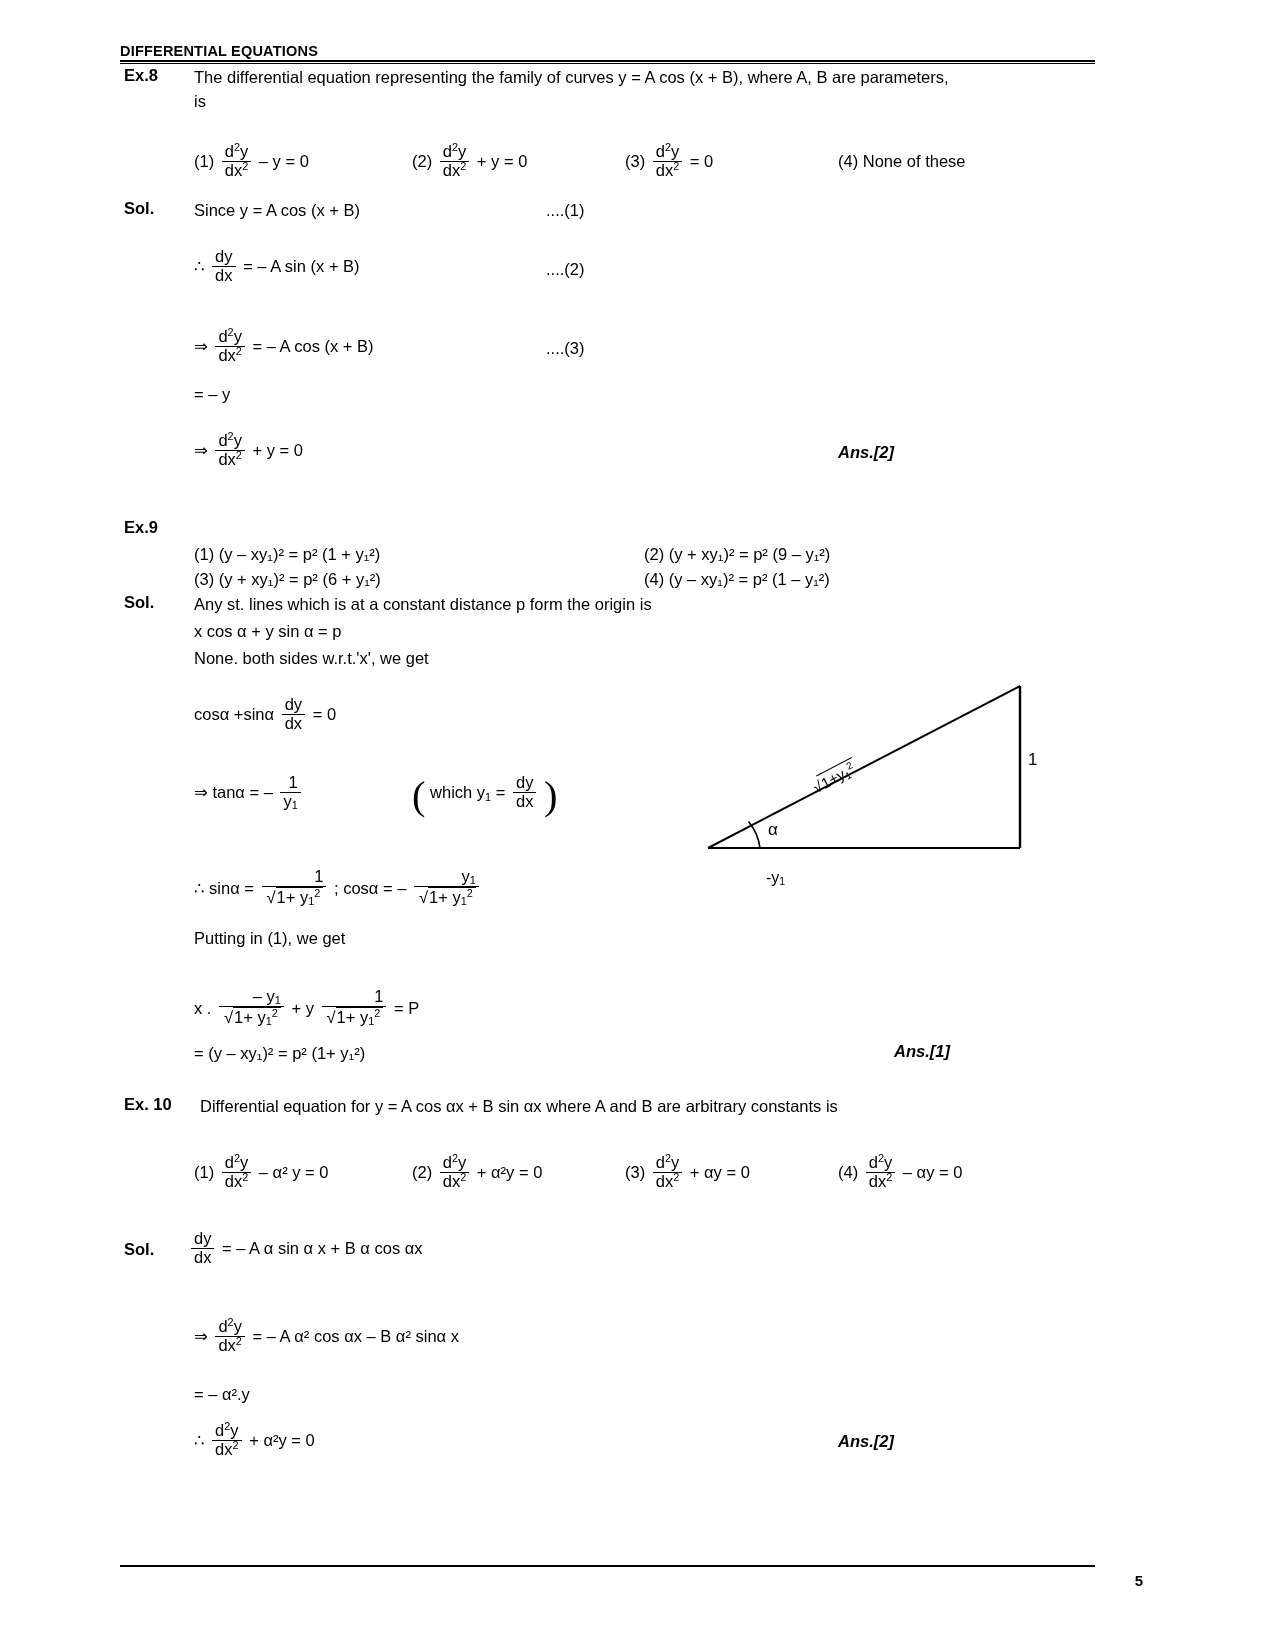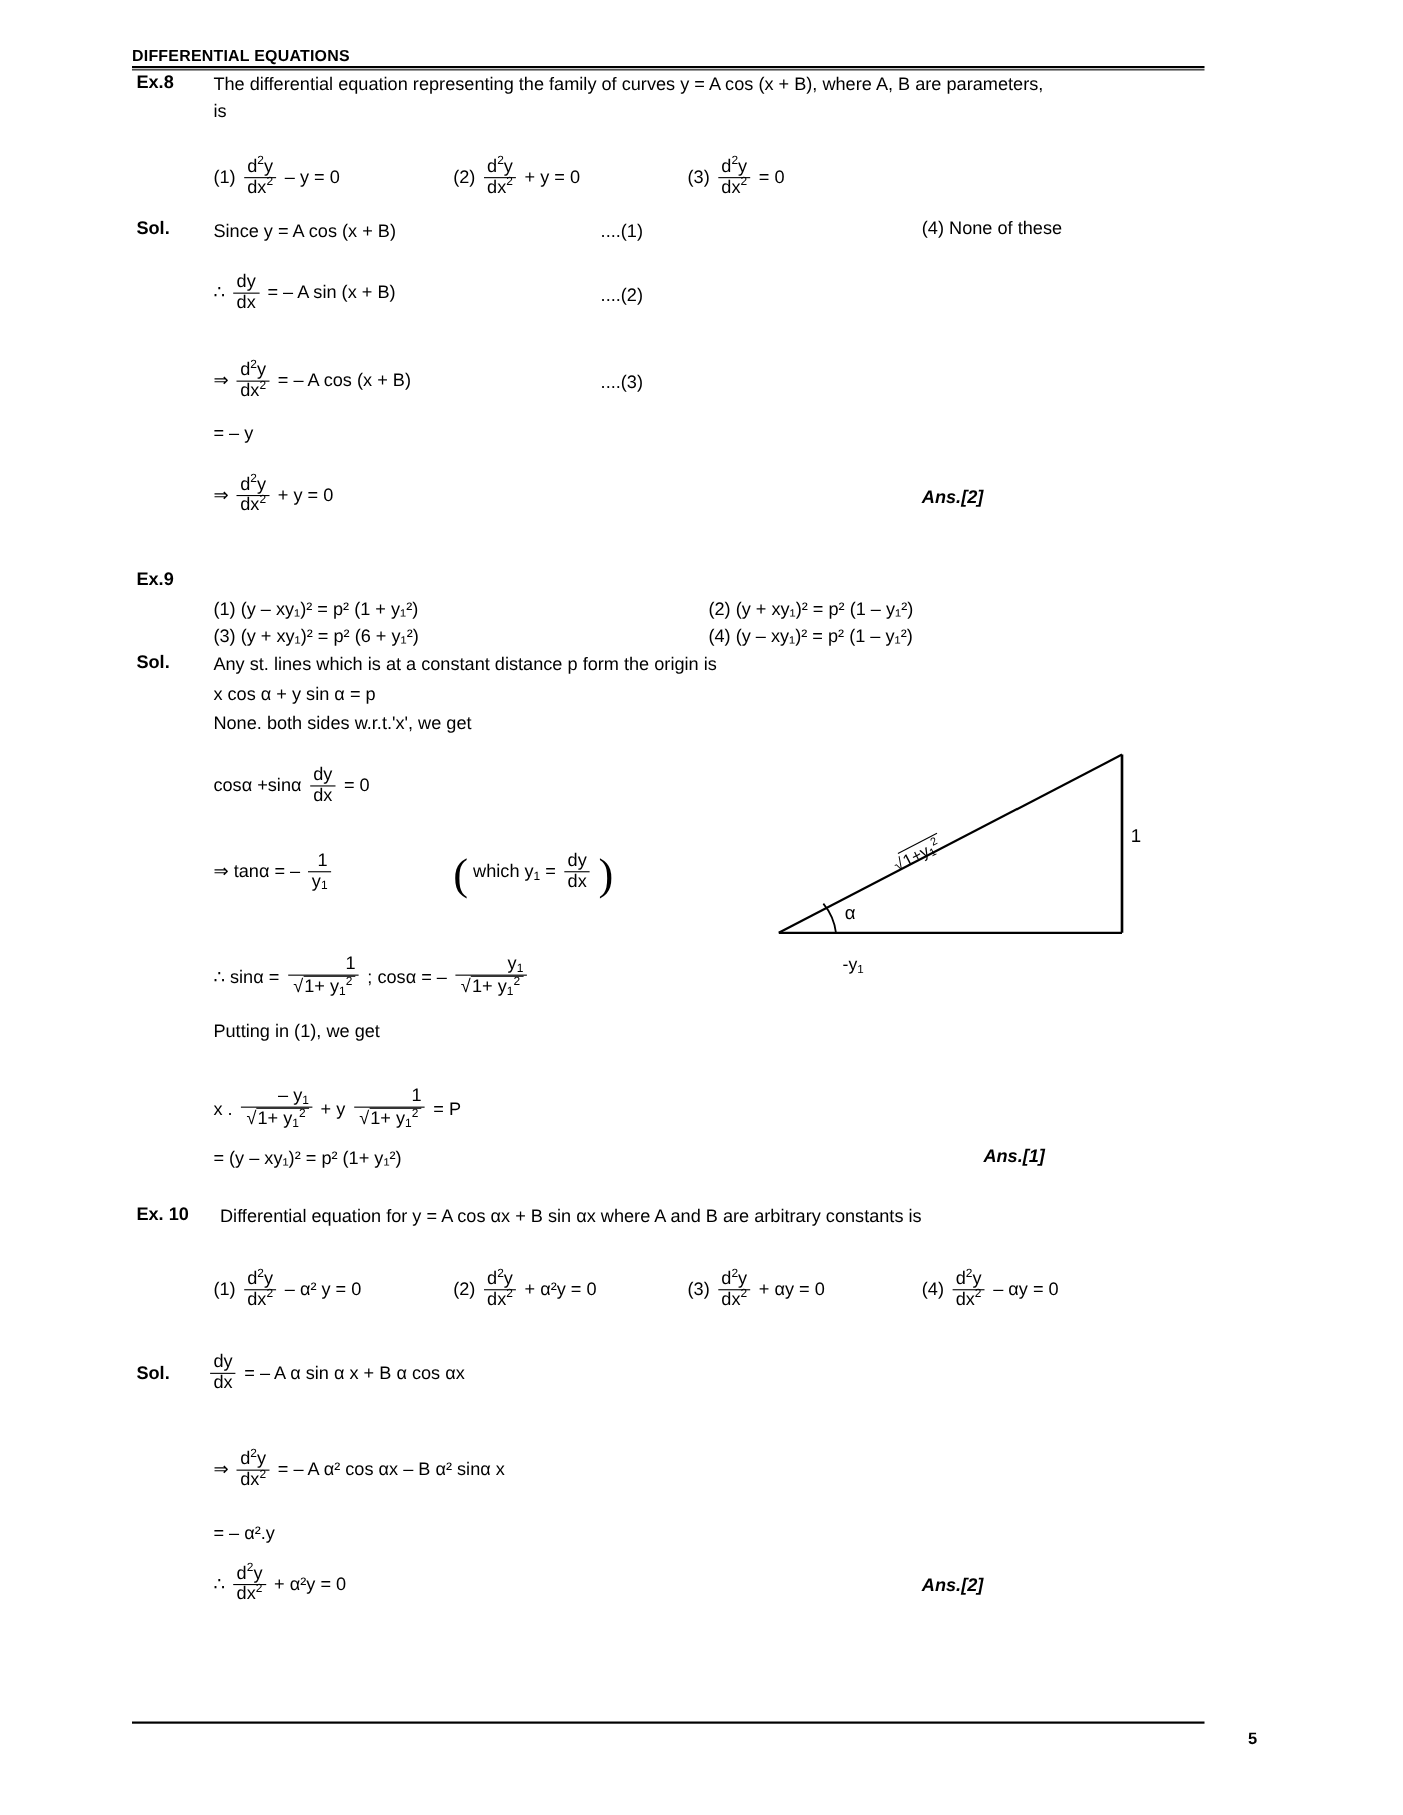--- a/index.html
+++ b/index.html
@@ -105,21 +105,21 @@
 
   <div class="blk" style="left:625px;top:143px;">
     <span>(3)</span>
     <span class="frac">
       <span class="num">d<sup>2</sup>y</span>
       <span class="den">dx<sup>2</sup></span>
     </span>
     <span>= 0</span>
   </div>
 
-  <div class="blk" style="left:838px;top:150px;margin-top:47px;">
+  <div class="blk" style="left:838px;top:150px;">
     <span>(4)</span>
     <span>None of these</span>
   </div>
 
   <div class="lbl" style="left:124px;top:199px;">Sol.</div>
   <div class="blk" style="left:194px;top:199px;">Since y = A cos (x + B)</div>
   <div class="blk" style="left:546px;top:199px;">....(1)</div>
 
   <div class="blk" style="left:194px;top:248px;">
     <span>∴</span>
@@ -154,21 +154,21 @@
   <div class="ans" style="left:838px;top:443px;">Ans.[2]</div>
 
   <div class="lbl" style="left:124px;top:518px;">Ex.9</div>
 
   <div class="blk" style="left:194px;top:543px;">
     <span>(1)</span>
     <span>(y – xy₁)² = p² (1 + y₁²)</span>
   </div>
   <div class="blk" style="left:644px;top:543px;">
     <span>(2)</span>
-    <span>(y + xy₁)² = p² (1 – y₁²)</span>
+    <span>(y + xy₁)² = p² (9 – y₁²)</span>
   </div>
   <div class="blk" style="left:194px;top:568px;">
     <span>(3)</span>
     <span>(y + xy₁)² = p² (6 + y₁²)</span>
   </div>
   <div class="blk" style="left:644px;top:568px;">
     <span>(4)</span>
     <span>(y – xy₁)² = p² (1 – y₁²)</span>
   </div>
 

